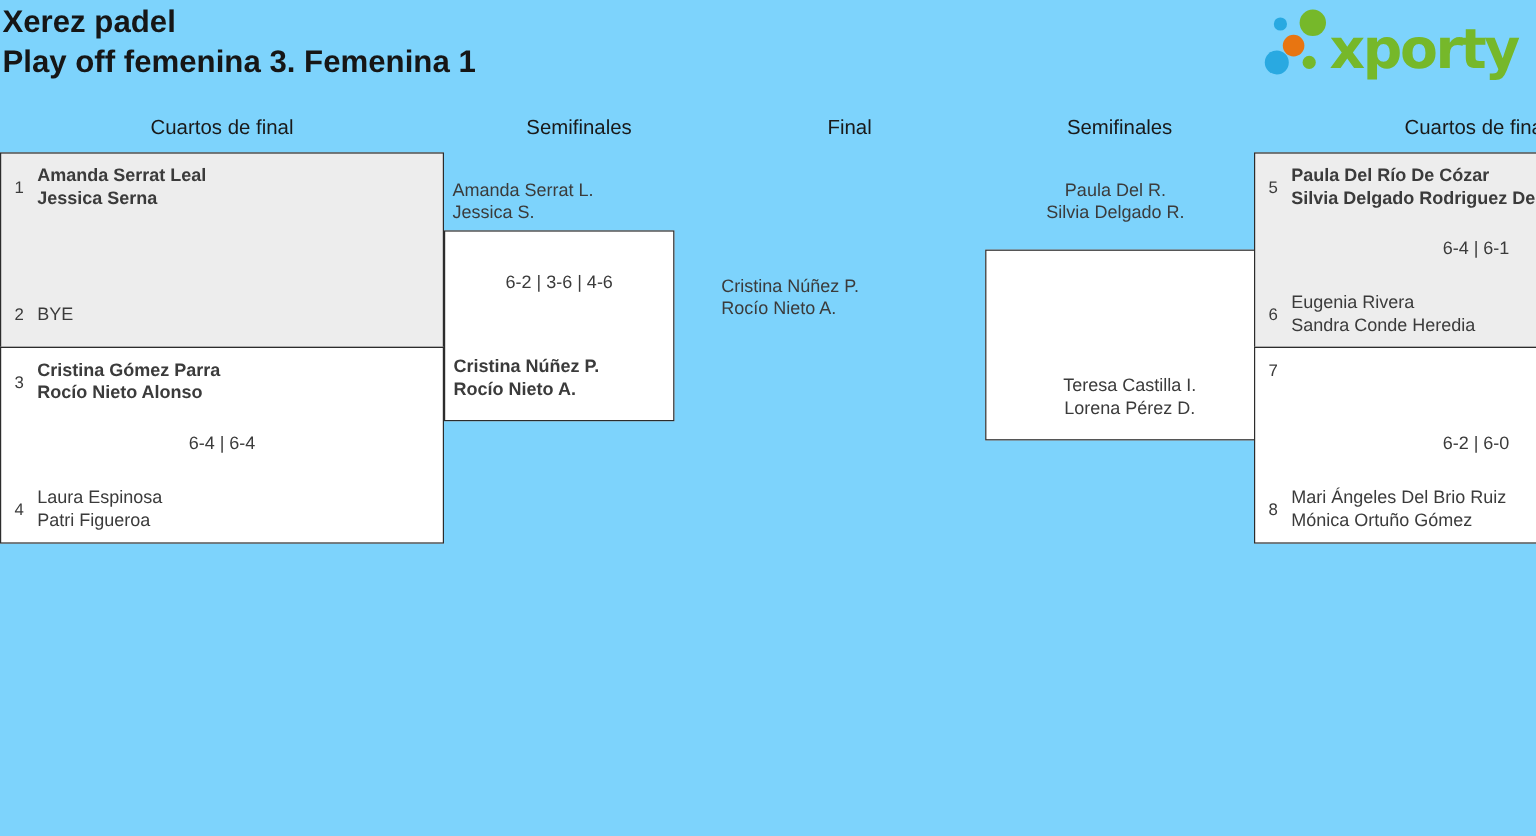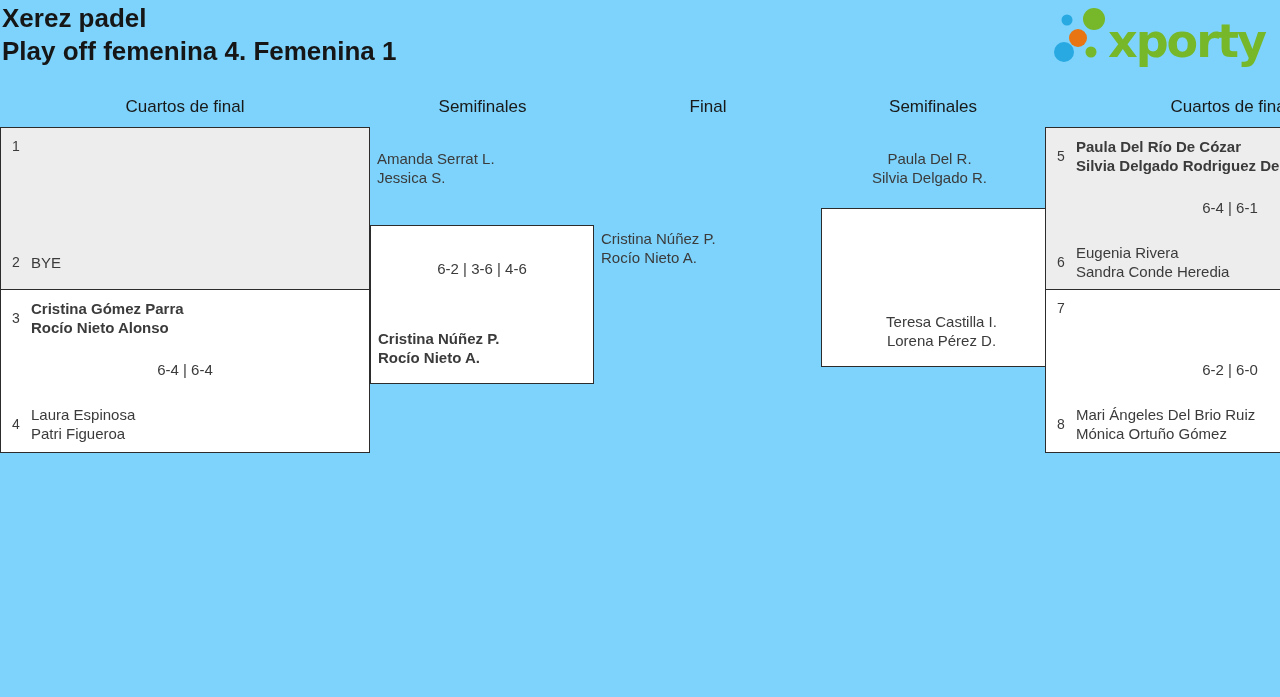--- a/index.html
+++ b/index.html
@@ -39,21 +39,21 @@
   .logo text{
     font-family:"DejaVu Sans",sans-serif;font-weight:bold;font-size:46px;letter-spacing:-2px;
   }
 </style>
 </head>
 <body>
 
 <div class="canvas">
 
   <div class="title-line" style="top:2px;">Xerez padel</div>
-  <div class="title-line" style="top:35px;">Play off femenina 4. Femenina 1</div>
+  <div class="title-line" style="top:35px;">Play off femenina 3. Femenina 1</div>
 
   <svg class="logo" viewBox="0 0 240 75">
     <g>
       <circle cx="27" cy="20" r="5.5" fill="#29a9e1"></circle>
       <circle cx="54" cy="19" r="11" fill="#76b82a"></circle>
       <circle cx="38" cy="38" r="9" fill="#e87511"></circle>
       <circle cx="24" cy="52" r="10" fill="#29a9e1"></circle>
       <circle cx="51" cy="52" r="5.5" fill="#76b82a"></circle>
     </g>
     <text x="68" y="57" fill="#76b82a">xporty</text>
@@ -61,20 +61,24 @@
 
   <div class="round-header" style="left:0;width:370px;">Cuartos de final</div>
   <div class="round-header" style="left:370px;width:225px;">Semifinales</div>
   <div class="round-header" style="left:595px;width:226px;">Final</div>
   <div class="round-header" style="left:821px;width:224px;">Semifinales</div>
   <div class="round-header" style="left:1045px;width:370px;">Cuartos de final</div>
 
   <div class="box qf grey" style="left:0;top:127px;width:370px;height:163px;">
     <div class="team top">
       <span class="seed">1</span>
+      <div class="names bold">
+        <div>Amanda Serrat Leal</div>
+        <div>Jessica Serna</div>
+      </div>
     </div>
     <div class="team bottom">
       <span class="seed">2</span>
       <div class="names">
         <div>BYE</div>
       </div>
     </div>
   </div>
 
   <div class="box qf" style="left:0;top:289px;width:370px;height:164px;">
@@ -93,21 +97,21 @@
         <div>Patri Figueroa</div>
       </div>
     </div>
   </div>
 
   <div class="floating-team" style="left:377px;top:149px;">
     <div>Amanda Serrat L.</div>
     <div>Jessica S.</div>
   </div>
 
-  <div class="box sf" style="left:370px;top:225px;width:224px;height:159px;padding-left:15px;">
+  <div class="box sf" style="left:370px;top:192px;width:192px;height:159px;padding-left:15px;">
     <div class="score">6-2 | 3-6 | 4-6</div>
     <div class="team-in bold" style="left:7px;">
       <div>Cristina Núñez P.</div>
       <div>Rocío Nieto A.</div>
     </div>
   </div>
 
   <div class="floating-team" style="left:601px;top:229px;">
     <div>Cristina Núñez P.</div>
     <div>Rocío Nieto A.</div>

